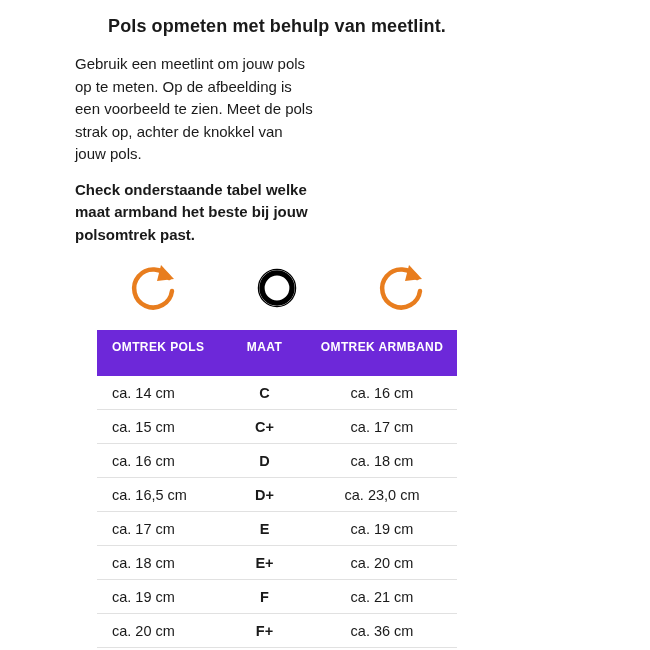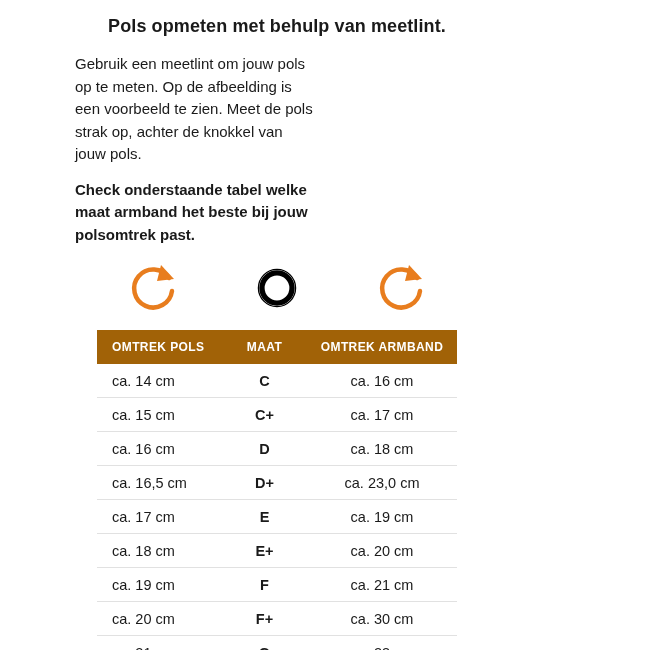--- a/index.html
+++ b/index.html
@@ -13,21 +13,21 @@
   .content { width:404px; margin:16px auto 0; display:flex; align-items:flex-start; }
   .text-col { width:240px; font-size:15px; line-height:1.5; }
   .text-col p { margin:0; }
   .text-col .note { margin-top:13px; font-weight:bold; }
   .illustration { width:164px; margin-top:-2px; }
 
   .icons-row { width:300px; margin:14px auto 0; display:flex; justify-content:space-between; align-items:center; height:56px; }
   .icons-row svg { display:block; }
 
   table.size-table { width:360px; margin:14px auto 0; border-collapse:collapse; font-size:14.5px; }
-  table.size-table thead th { background:#a16207; color:#fff; font-size:12px; font-weight:bold; letter-spacing:.4px; padding:10px 0 10px 0; }
+  table.size-table thead th { background:#6d28d9; color:#fff; font-size:12px; font-weight:bold; letter-spacing:.4px; padding:10px 0 22px 0; }
   table.size-table th.c1, table.size-table td.c1 { text-align:left; padding-left:15px; width:125px; }
   table.size-table th.c2, table.size-table td.c2 { text-align:center; width:85px; }
   table.size-table th.c3, table.size-table td.c3 { text-align:center; }
   table.size-table tbody td { padding:8.5px 0; border-bottom:1px solid #e1e1e1; }
   table.size-table tbody tr:last-child td { border-bottom:none; }
   table.size-table td.c2 { font-weight:bold; }
 
   .aflezen-text { font-size:9px; fill:var(--accent); font-family:"Liberation Sans", sans-serif; }
 </style>
 </head>
@@ -100,21 +100,21 @@
           <td class="c3">ca. 20 cm</td>
         </tr>
         <tr>
           <td class="c1">ca. 19 cm</td>
           <td class="c2">F</td>
           <td class="c3">ca. 21 cm</td>
         </tr>
         <tr>
           <td class="c1">ca. 20 cm</td>
           <td class="c2">F+</td>
-          <td class="c3">ca. 30 cm</td>
+          <td class="c3">ca. 36 cm</td>
         </tr>
         <tr>
           <td class="c1">ca. 21 cm</td>
           <td class="c2">G</td>
           <td class="c3">ca. 23 cm</td>
         </tr>
       </tbody>
   </table>
 
 </div>

